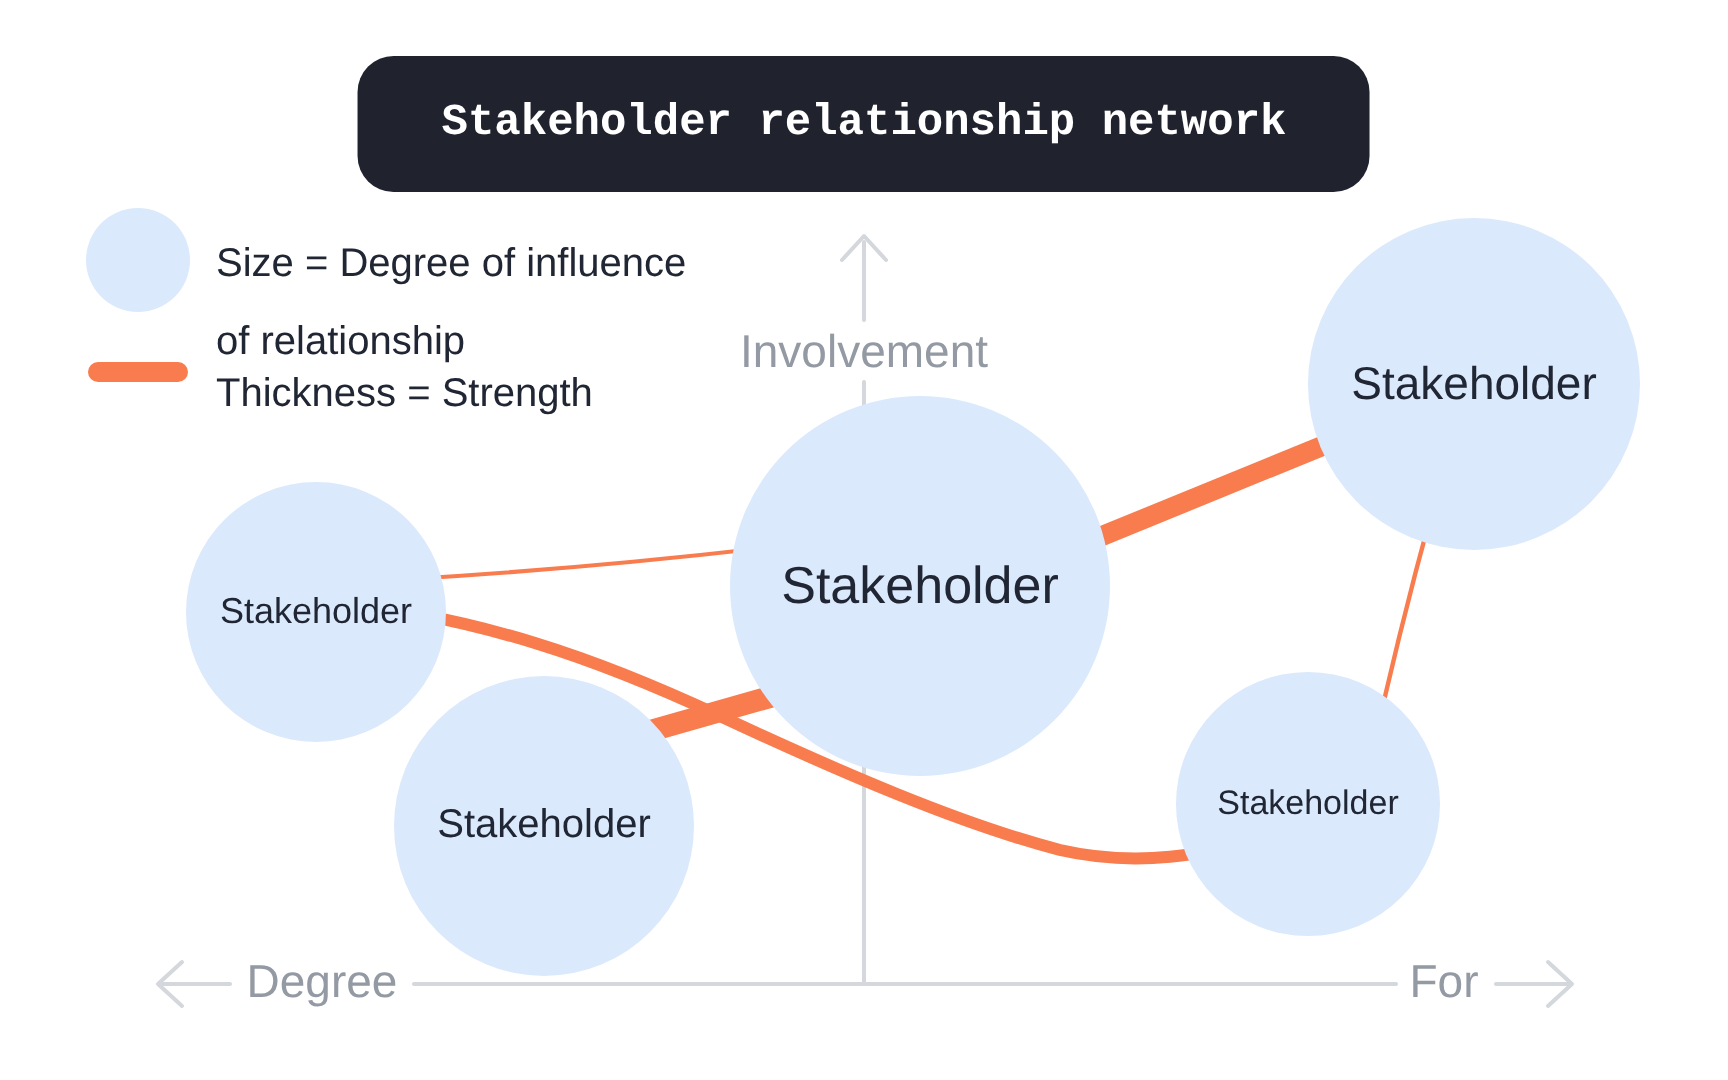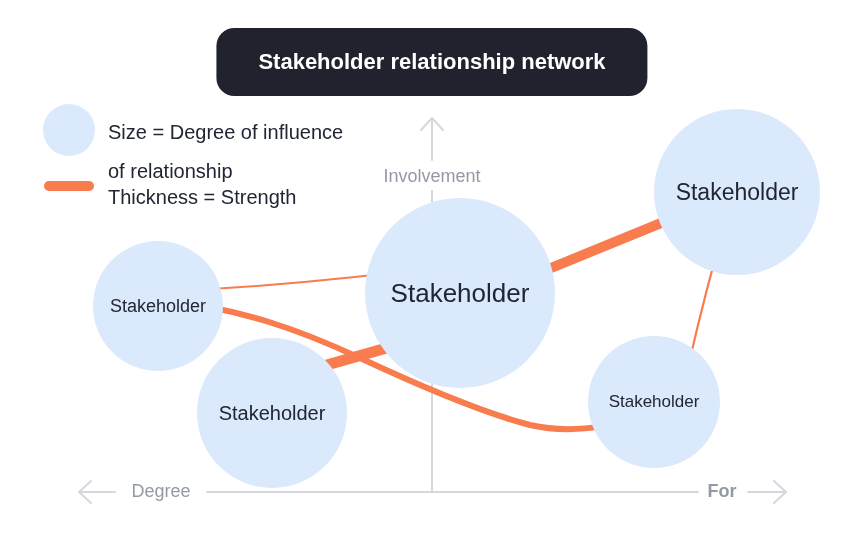--- a/index.html
+++ b/index.html
@@ -9,29 +9,29 @@
     font-family:"Liberation Sans","DejaVu Sans",sans-serif;
   }
   .stage svg{position:absolute;left:0;top:0;}
   .axis-line{stroke:var(--axis);stroke-width:2;fill:none;stroke-linecap:round;stroke-linejoin:round;}
   .edge-path{stroke:var(--edge);fill:none;}
   .node-circle{fill:var(--node-fill);}
   .title-pill{
     position:absolute;left:432px;top:28px;transform:translateX(-50%);
     height:68px;line-height:68px;padding:0 42px;border-radius:18px;
     background:var(--title-bg);color:var(--title-text);
-    font-size:22px;font-weight:700;white-space:nowrap;
+    font-size:22px;font-weight:700;white-space:nowrap;font-family:Liberation Mono, monospace;
   }
   .node-label{
     position:absolute;transform:translate(-50%,-50%);
     color:var(--node-text);font-weight:400;white-space:nowrap;
   }
   .axis-label{
     position:absolute;transform:translate(-50%,-50%);
-    color:var(--axis-label);font-size:18px;font-weight:500;white-space:nowrap;
+    color:var(--axis-label);font-size:23px;font-weight:500;white-space:nowrap;
     background:var(--background,#fff);padding:0 4px;
   }
   .legend-size-swatch{
     position:absolute;left:43px;top:104px;width:52px;height:52px;border-radius:50%;
     background:var(--node-fill);
   }
   .legend-thickness-swatch{
     position:absolute;left:44px;top:181px;width:50px;height:10px;border-radius:5px;
     background:var(--edge);
   }
@@ -90,15 +90,15 @@
     <div class="legend-text legend-size-label">Size = Degree of influence</div>
     <div class="legend-thickness-swatch"></div>
     <div class="legend-text legend-thickness-label">
       <div>of relationship</div>
       <div>Thickness = Strength</div>
     </div>
   </div>
 
   <div class="axis-label" style="left:432px;top:176px;">Involvement</div>
   <div class="axis-label" style="left:161px;top:491px;">Degree</div>
-  <div class="axis-label" style="left:722px;top:491px;font-weight:bold;">For</div>
+  <div class="axis-label" style="left:722px;top:491px;">For</div>
 
 </div>
 
 </body></html>

